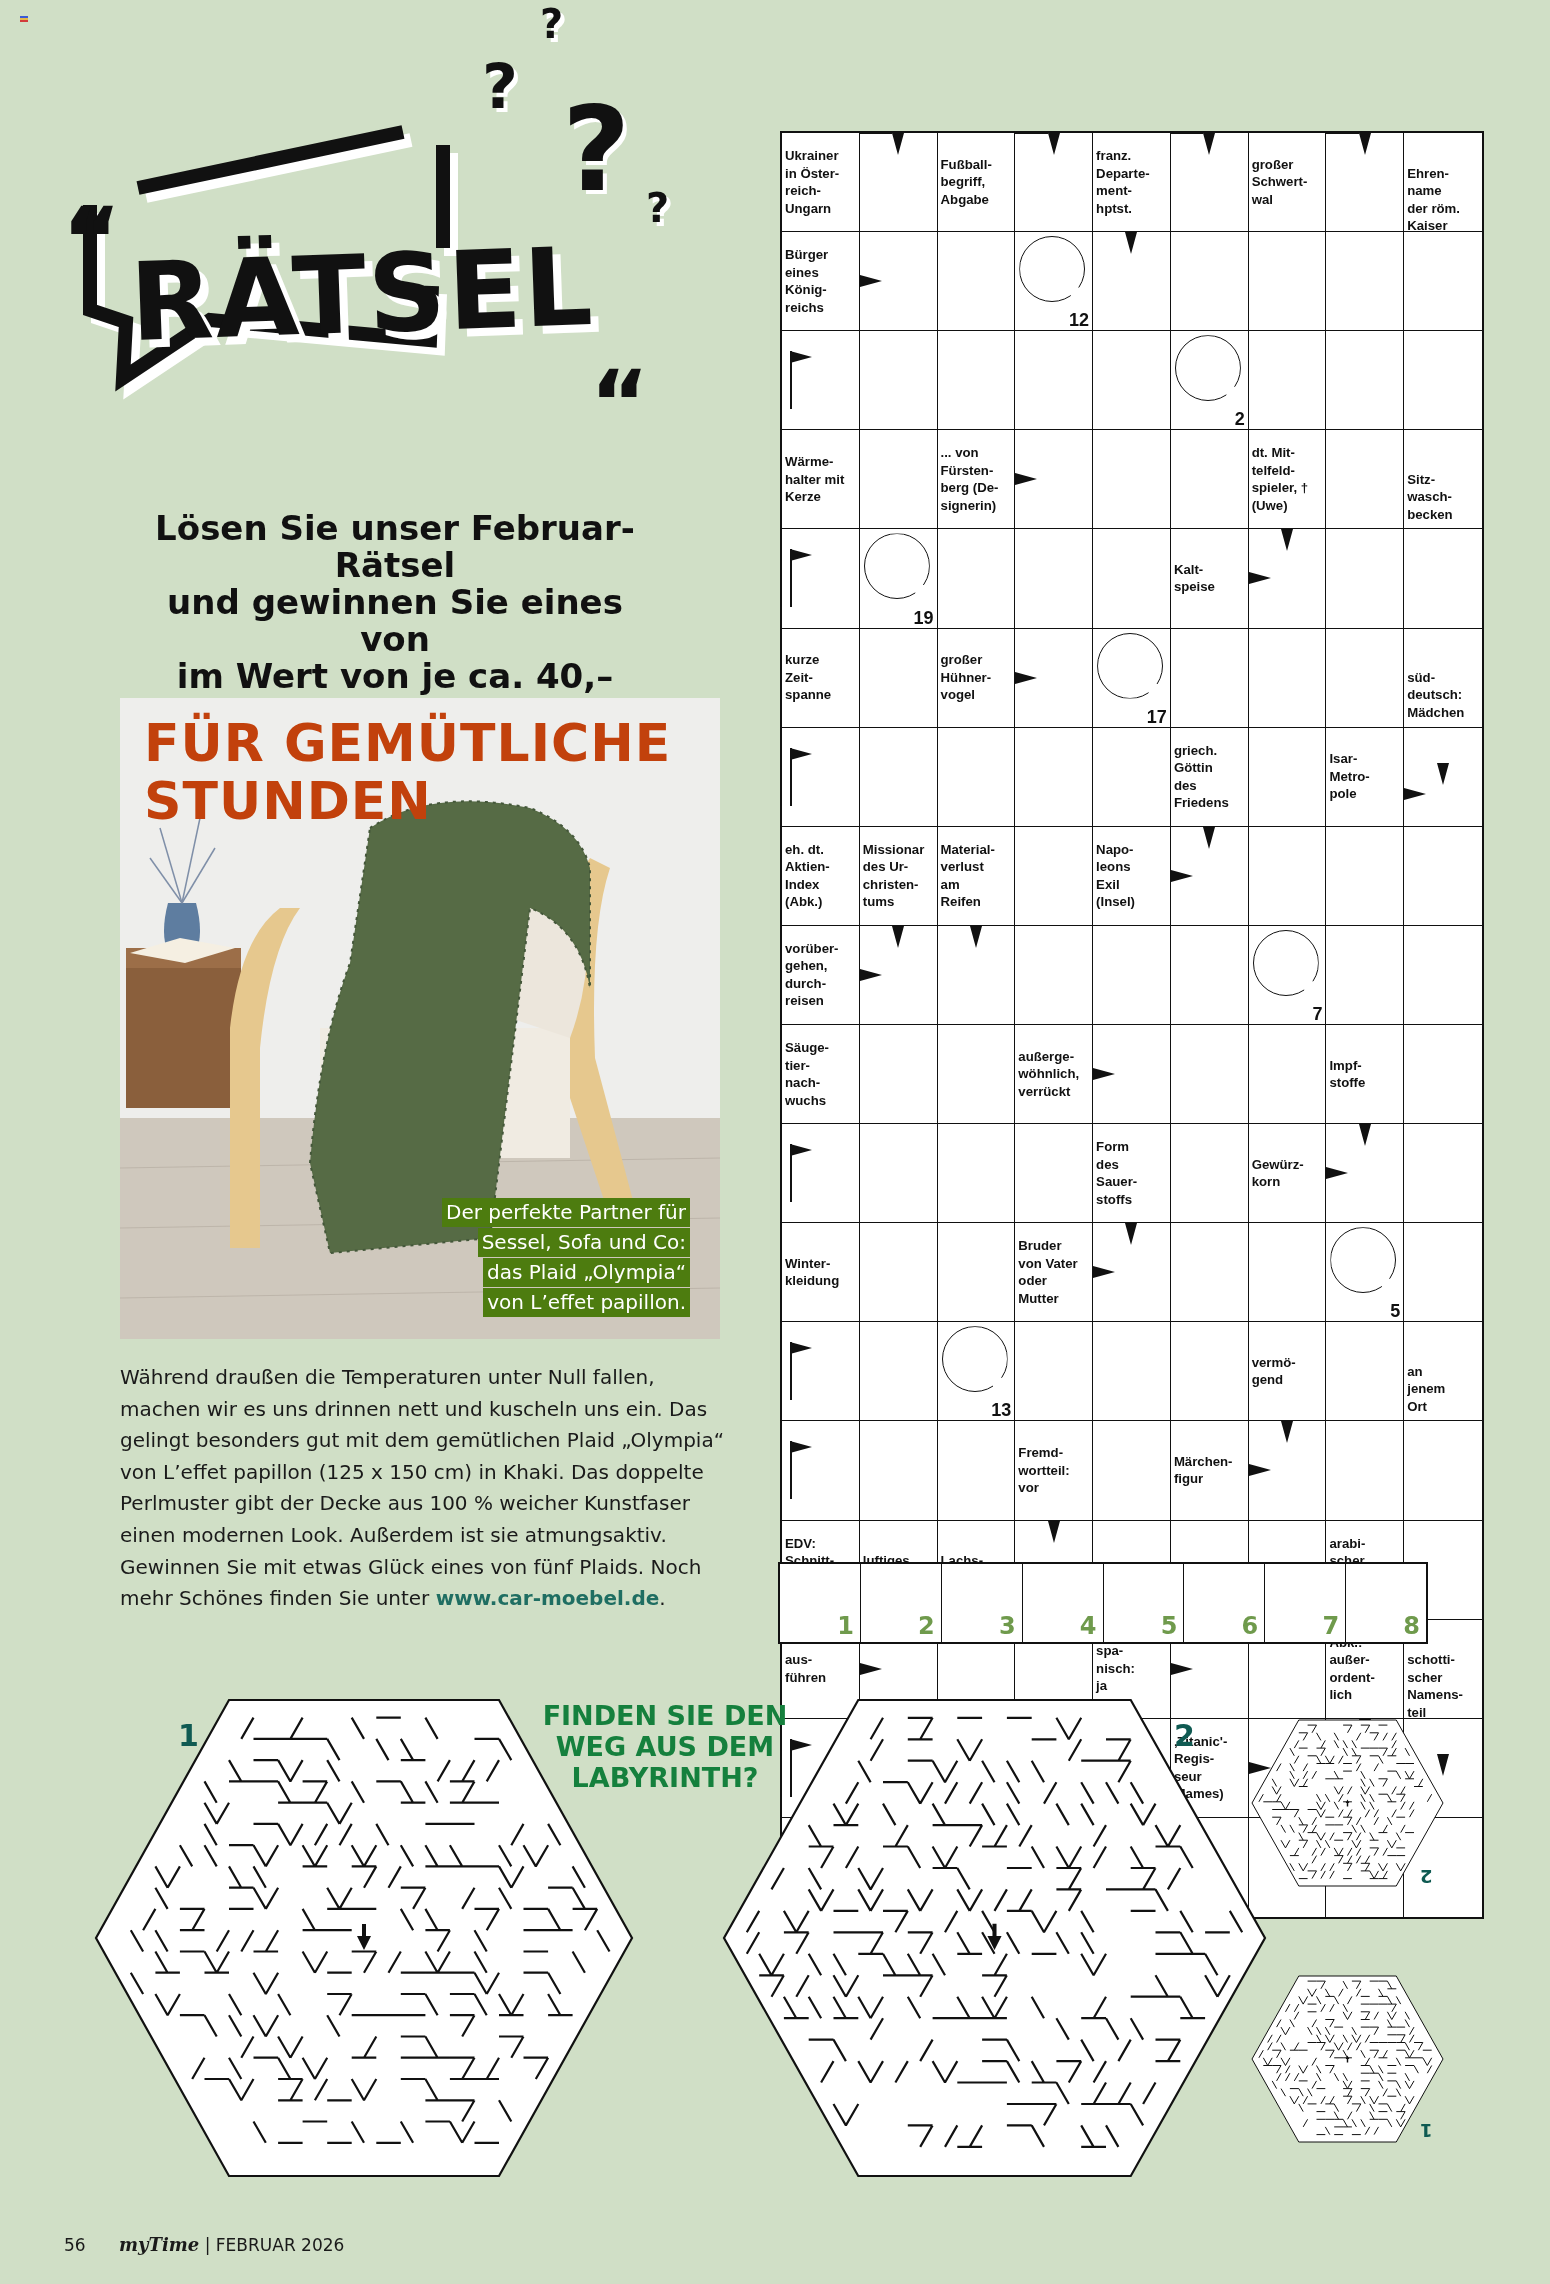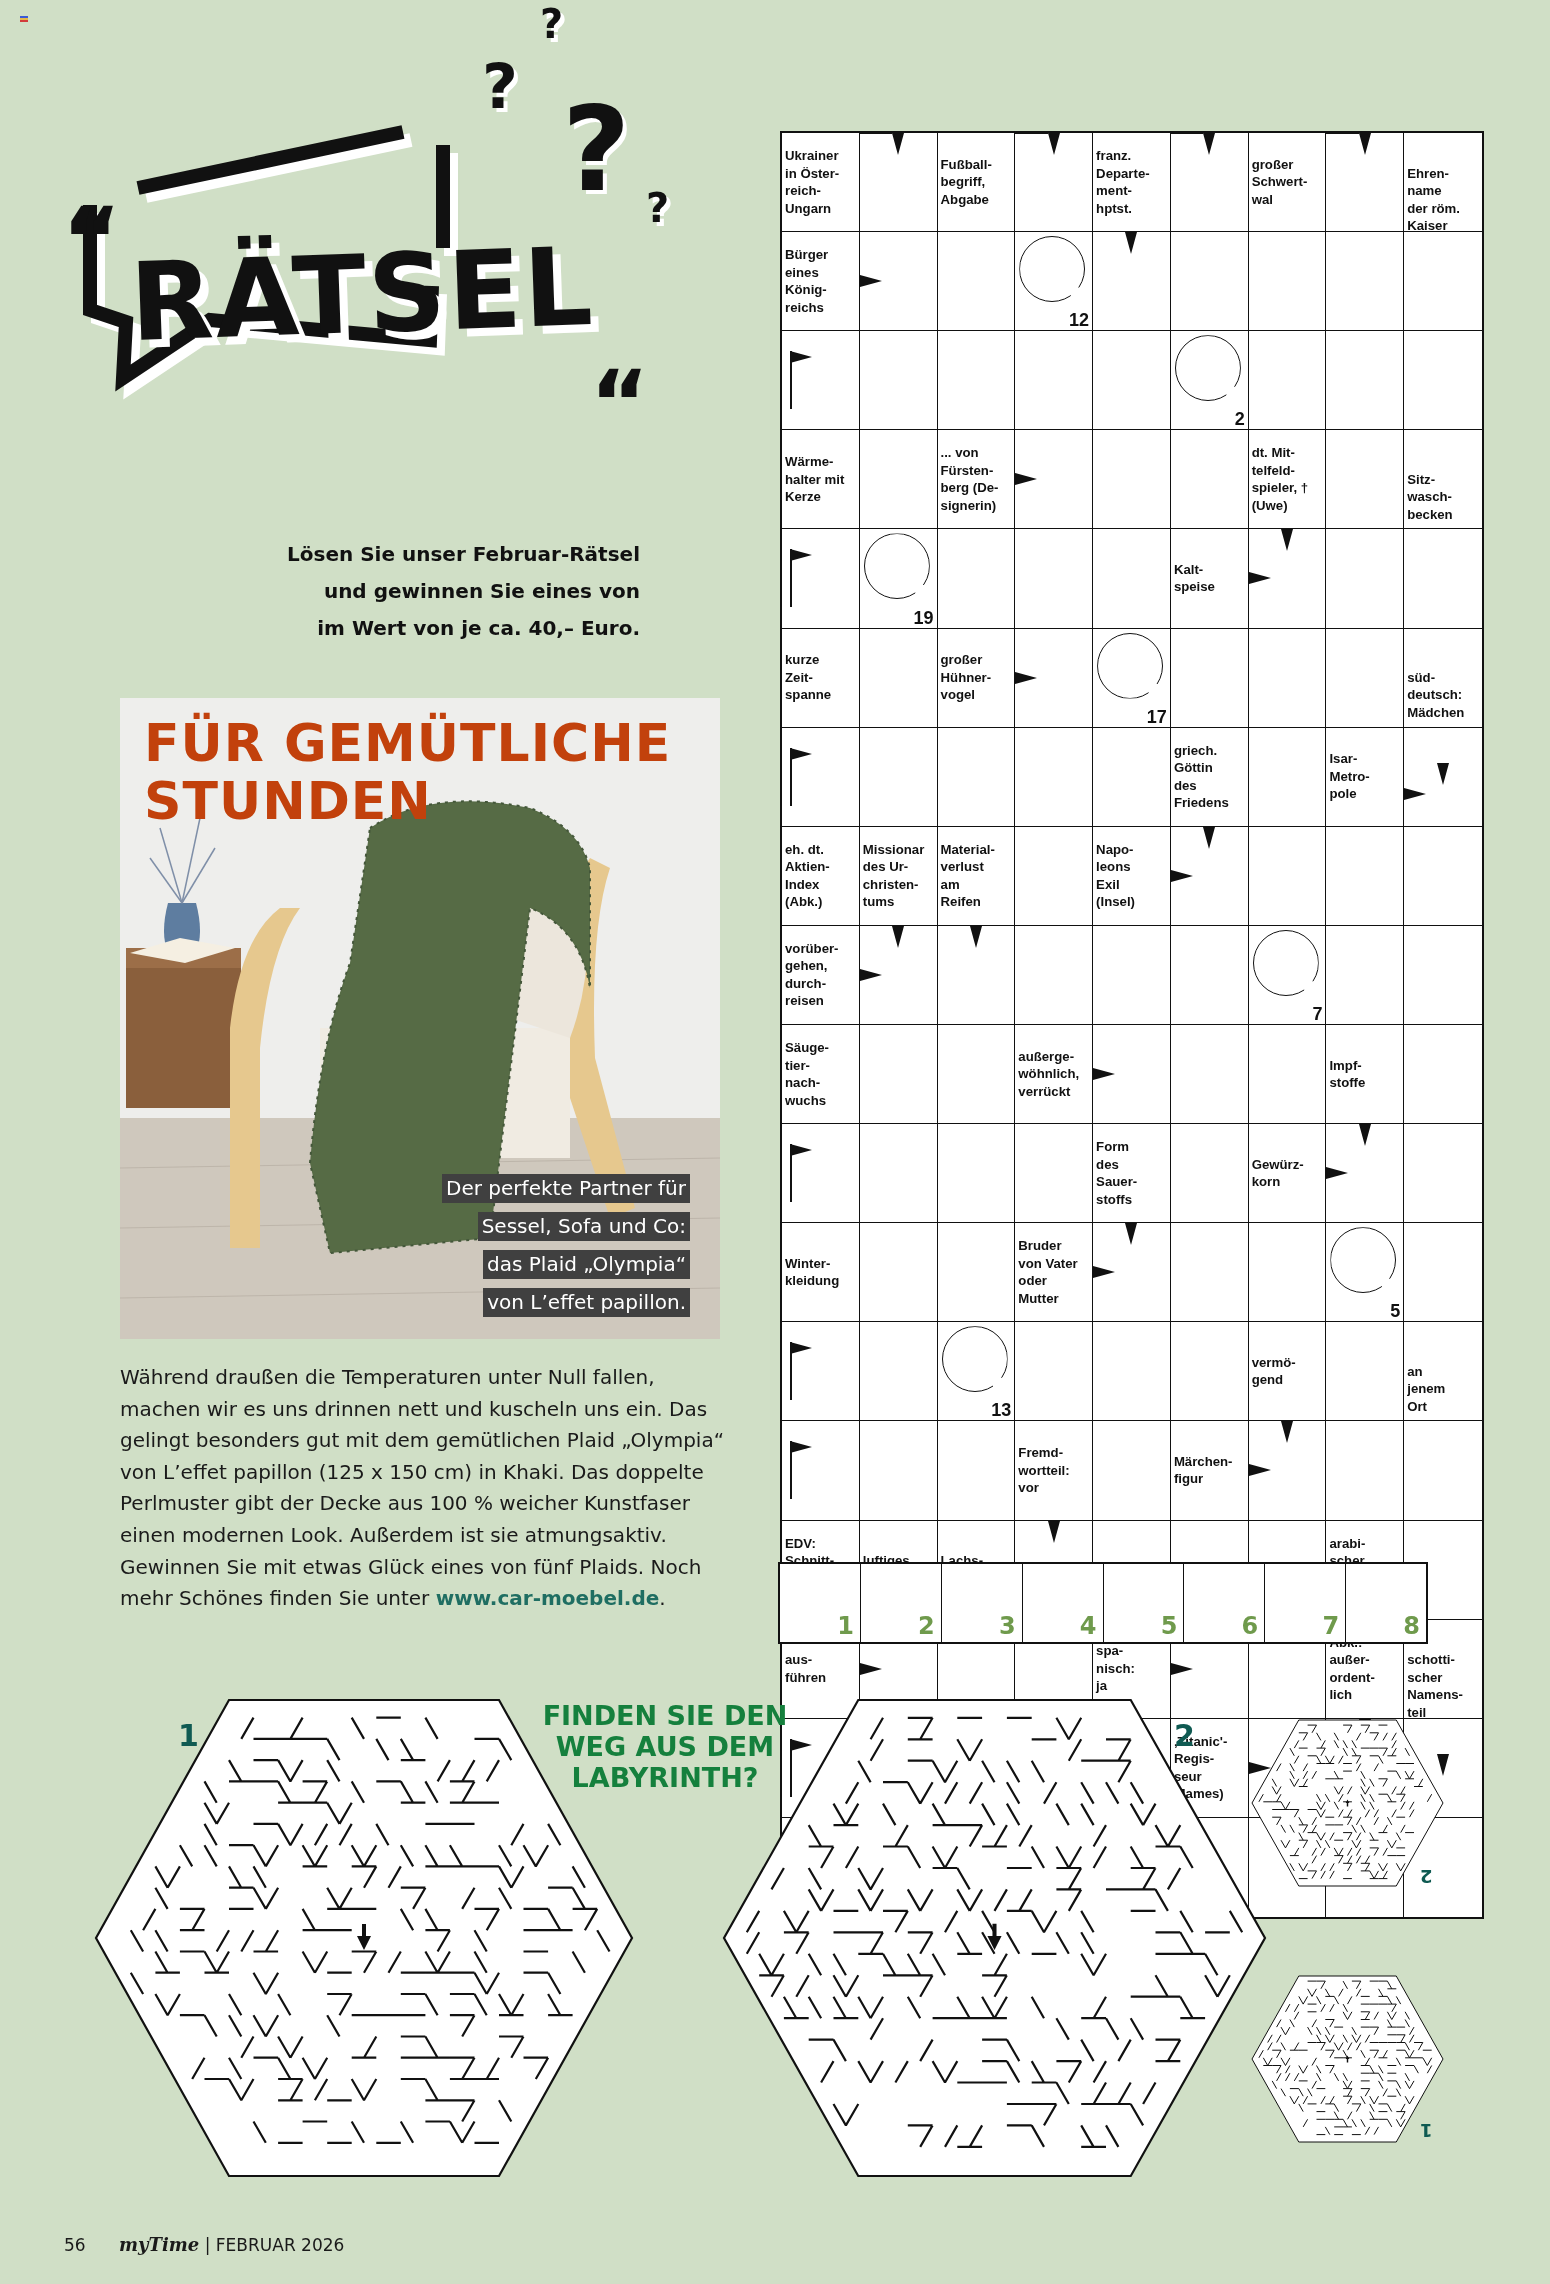--- a/index.html
+++ b/index.html
@@ -4,28 +4,28 @@
 <style>
   html, body { margin:0; padding:0; }
   body { width:1550px; height:2284px; background:#d0dfc6; position:relative; overflow:hidden; font-family:"Liberation Sans", sans-serif; color:#111; }
   .abs { position:absolute; }
 
   
   #marker { left:20px; top:16px; width:8px; height:6px; }
   #marker i { display:block; height:2px; }
   #bubble-svg { left:0; top:0; }
   #title { left:130px; top:232px; font-family:"DejaVu Sans", sans-serif; font-weight:900; font-size:108px; letter-spacing:2px; color:#111; text-shadow: 8px 8px 0 #fff; transform:rotate(-2deg); }
-  #intro { left:150px; top:536px; width:490px; text-align:right; font-family:"DejaVu Sans", sans-serif; font-weight:bold; font-size:20px; line-height:37px; }
+  #intro { left:150px; top:510px; width:490px; text-align:center; font-family:"DejaVu Sans", sans-serif; font-weight:bold; font-size:34px; line-height:37px; }
   #intro .accent { color:#1f6e62; }
 
   
   #photo { left:120px; top:698px; width:600px; height:641px; overflow:hidden; background:#ececea; }
   #photo-title { left:24px; top:16px; font-family:"DejaVu Sans", sans-serif; font-weight:900; font-size:52px; line-height:58px; color:#c2410c; letter-spacing:1px; }
   #photo-caption { right:30px; bottom:22px; text-align:right; font-family:"DejaVu Sans", sans-serif; font-size:20px; line-height:29px; }
-  #photo-caption span { background:#404040; color:#fff; padding:0 4px; display:inline-block; margin-top:9px;text-align:right; }
+  #photo-caption span { background:#4d7c0f; color:#fff; padding:0 4px; display:inline-block; margin-top:1px;text-align:right; }
 
   #body-text { left:120px; top:1362px; width:610px; font-family:"DejaVu Sans", sans-serif; font-size:20px; line-height:31.6px; color:#1a1a1a; }
   #body-text .link { color:#1f6e62; font-weight:bold; }
 
   
   #grid { left:780px; top:131px; width:704px; height:1788px; border:2px solid #111; box-sizing:border-box; display:grid; grid-template-columns:repeat(9, 1fr); grid-template-rows:repeat(18, 1fr); background:#fff; }
   .cell { border-right:1.5px solid #111; border-bottom:1.5px solid #111; position:relative; background:#fff; box-sizing:border-box; overflow:hidden; }
   .cell:nth-child(9n) { border-right:none;margin-top:35px; }
   .cell.lastrow { border-bottom:none; }
   .clue { position:absolute; left:3px; top:2px; right:2px; bottom:2px; display:flex; align-items:center; font-weight:bold; font-size:13.2px; line-height:17.5px; white-space:pre-line; color:#111; }

